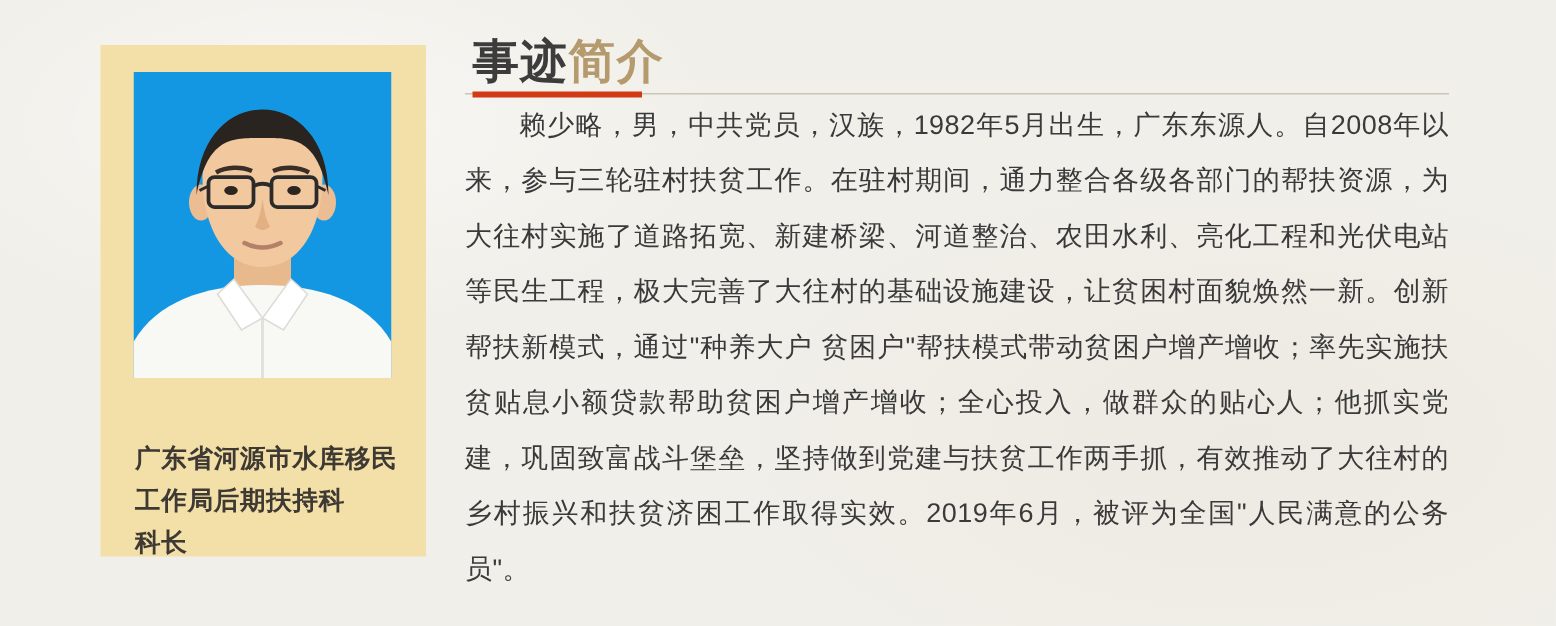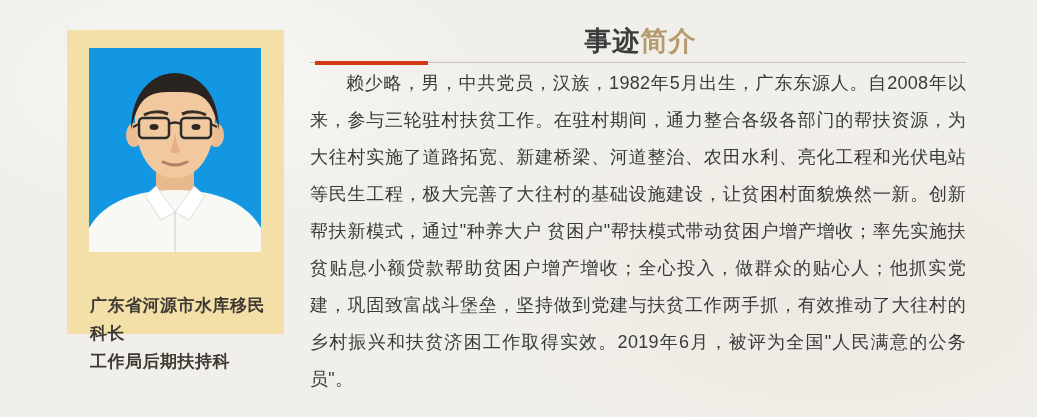--- a/index.html
+++ b/index.html
@@ -15,21 +15,21 @@
     inset: 0;
     background:
       radial-gradient(ellipse 400px 200px at 20% 20%, rgba(255,255,255,0.5), rgba(255,255,255,0) 70%),
       radial-gradient(ellipse 500px 260px at 80% 70%, rgba(228,224,214,0.35), rgba(228,224,214,0) 70%),
       #f1efe9;
   }
   
   .profile-card {
     position: absolute;
     left: 67px; top: 30px;
-    width: 217px; height: 304px;
+    width: 217px; height: 341px;
     background: #f3dfa8;
   }
   .portrait {
     position: absolute;
     left: 22px; top: 18px;
     width: 172px; height: 204px;
     display: block;
   }
   .photo-caption {
     position: absolute;
@@ -41,27 +41,26 @@
     color: #3e3a33;
     letter-spacing: 0.5px;
   }
   
   .bio {
     position: absolute;
     left: 310px; top: 24px;
     width: 656px;
   }
   .section-title {
-    font-size: 27px;
+    font-size: 31px;
     font-weight: bold;
     color: #3c3c3c;
     letter-spacing: 1px;
     padding-left: 5px;
     line-height: 34px;
-    text-align: center;
   }
   .title-accent { color: #b49a6d; }
   .title-rule {
     position: relative;
     margin-top: 3px;
     height: 4px;
   }
   .title-rule .rule-gray {
     position: absolute;
     left: 0; right: 0; top: 1px;
@@ -121,22 +120,22 @@
       <path d="M74,114 C82,118 90,118 98,114" stroke="#b5806a" stroke-width="3" fill="none" stroke-linecap="round"></path>
 
       <path d="M0,204 L0,180 C16,152 50,142 86,142 C122,142 156,152 172,180 L172,204 Z" fill="#f8f8f5"></path>
       <path d="M86,164 L86,204" stroke="#e2e1dc" stroke-width="2"></path>
 
       <path d="M67,138 L86,164 L72,172 L56,148 Z" fill="#ffffff" stroke="#dddbd4" stroke-width="1"></path>
       <path d="M105,138 L86,164 L100,172 L116,148 Z" fill="#ffffff" stroke="#dddbd4" stroke-width="1"></path>
     </svg>
     <div class="photo-caption">
       <div>广东省河源市水库移民</div>
+      <div>工作局后期扶持科</div>
       <div>科长</div>
-      <div>工作局后期扶持科</div>
     </div>
   </div>
 
   <div class="bio">
     <h2 class="section-title"><span>事迹</span><span class="title-accent">简介</span></h2>
     <div class="title-rule">
       <div class="rule-gray"></div>
       <div class="rule-red"></div>
     </div>
     <p class="bio-paragraph">赖少略，男，中共党员，汉族，1982年5月出生，广东东源人。自2008年以来，参与三轮驻村扶贫工作。在驻村期间，通力整合各级各部门的帮扶资源，为大往村实施了道路拓宽、新建桥梁、河道整治、农田水利、亮化工程和光伏电站等民生工程，极大完善了大往村的基础设施建设，让贫困村面貌焕然一新。创新帮扶新模式，通过"种养大户 贫困户"帮扶模式带动贫困户增产增收；率先实施扶贫贴息小额贷款帮助贫困户增产增收；全心投入，做群众的贴心人；他抓实党建，巩固致富战斗堡垒，坚持做到党建与扶贫工作两手抓，有效推动了大往村的乡村振兴和扶贫济困工作取得实效。2019年6月，被评为全国"人民满意的公务员"。</p>

